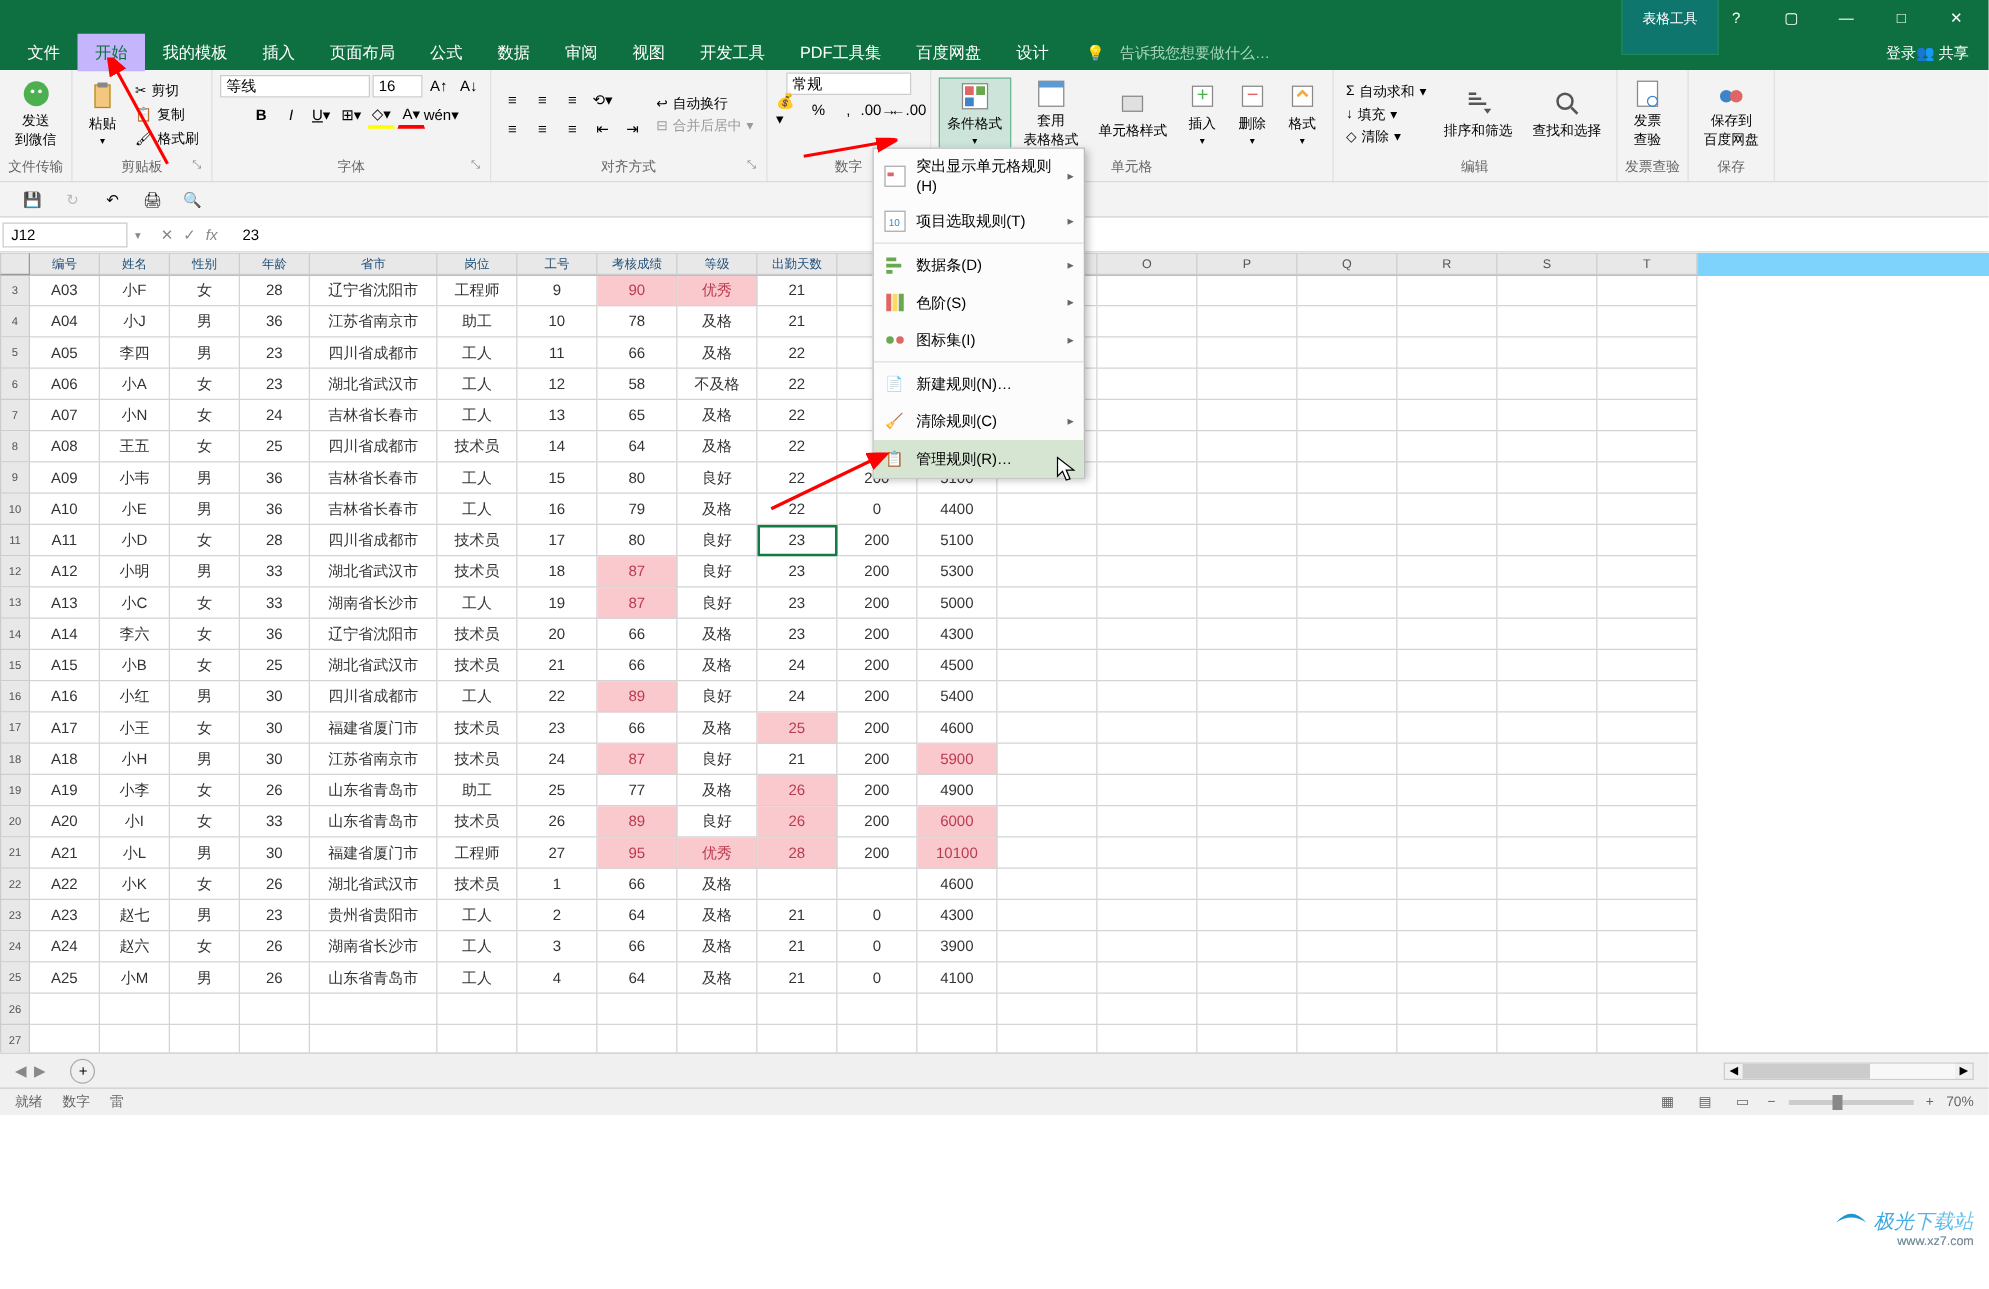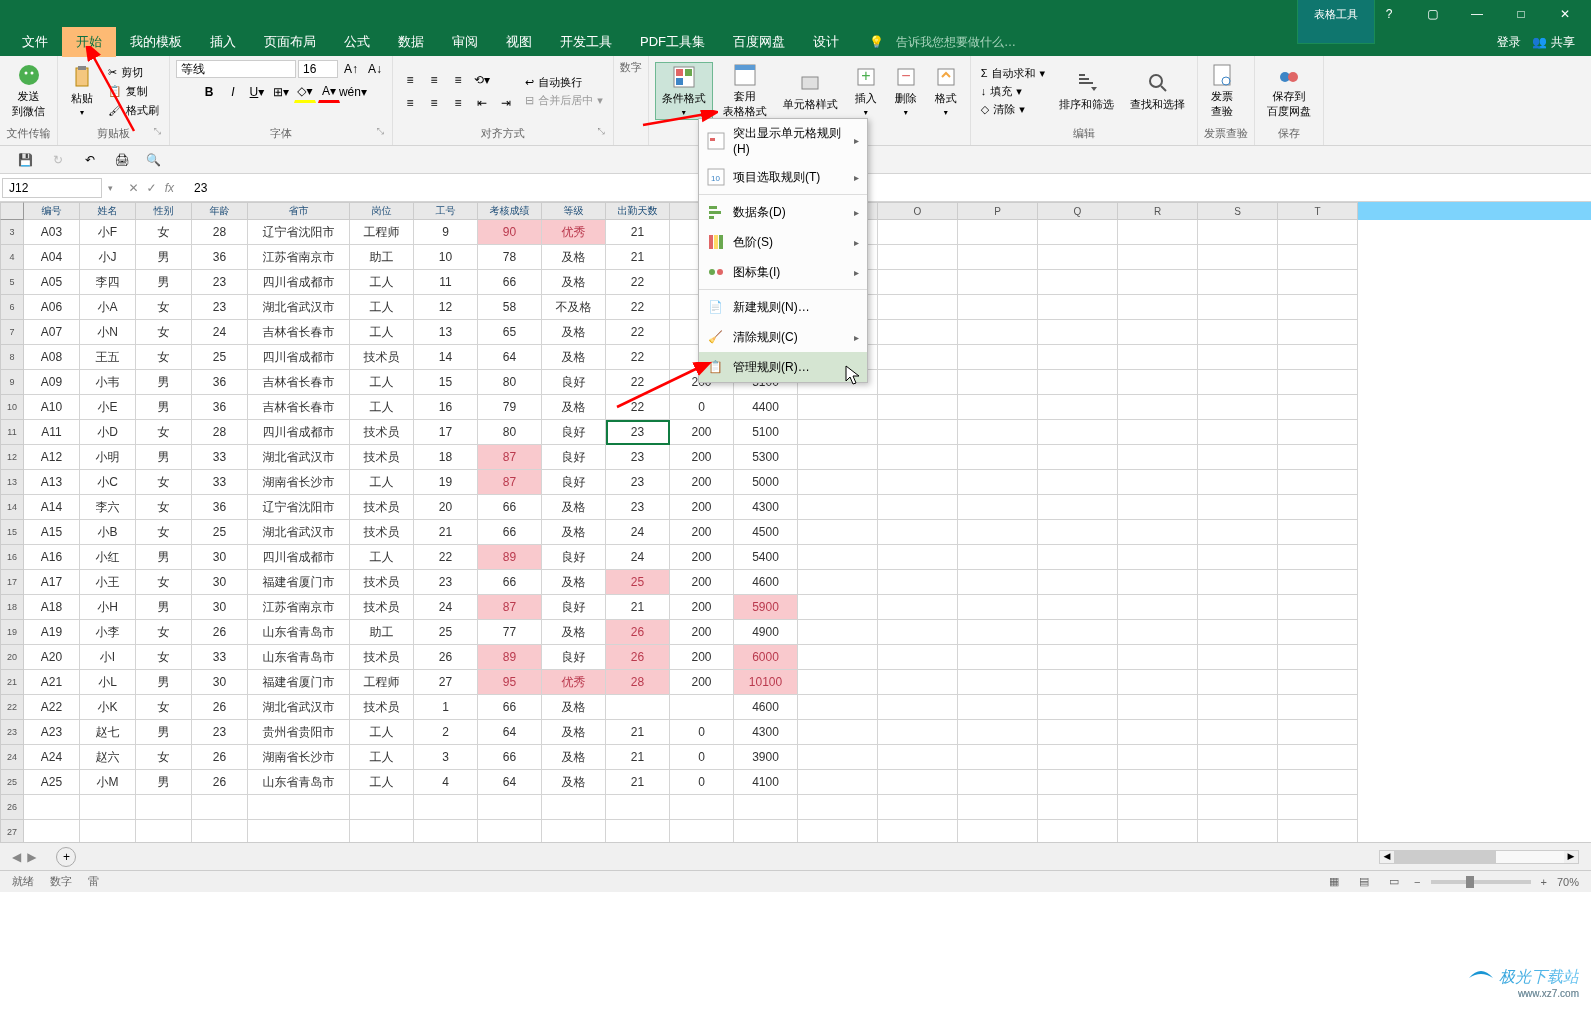--- a/index.html
+++ b/index.html
@@ -4,23 +4,23 @@
 <style>
 * { box-sizing: border-box; margin: 0; padding: 0; font-family: "Microsoft YaHei", sans-serif; }
 body { background: #fff; font-size: 12px; overflow: hidden; }
 .title-bar { background: #0e7041; color: #fff; height: 28px; display: flex; align-items: center; }
 .title-left { width: 420px; text-align: center; font-size: 12px; }
 .title-tab { background: #0f766e; padding: 21px 16px; border: 1px solid #1a8b55; font-size: 11px; }
 .title-right { margin-left: auto; display: flex; gap: 16px; padding-right: 12px; }
 .win-btn { width: 28px; text-align: center; cursor: pointer; }
 .menu-bar { background: #0e7041; color: #fff; height: 28px; display: flex; align-items: center; padding: 0 8px; }
 .menu-item { padding: 6px 14px; cursor: pointer; font-size: 13px; }
-.menu-item.active { background: #fdba74; color: #0e7041; }
+.menu-item.active { background: #c4b5fd; color: #0e7041; }
 .tell-me { color: #a8d4bc; font-size: 12px; margin-left: 12px; }
-.login-share { margin-left: auto; display: flex; gap: 12px; padding-right: 8px; }
+.login-share { margin-left: auto; display: flex; gap: 0; padding-right: 8px; }
 .ribbon { background: #f3f3f3; height: 90px; display: flex; border-bottom: 1px solid #d4d4d4; }
 .ribbon-group { display: flex; flex-direction: column; border-right: 1px solid #e0e0e0; padding: 2px 6px; }
 .ribbon-group-content { flex: 1; display: flex; align-items: center; gap: 4px; }
 .ribbon-group-label { text-align: center; font-size: 11px; color: #666; padding: 2px 0; position: relative; }
 .ribbon-group-label .expand { position: absolute; right: 2px; font-size: 9px; color: #888; }
 .big-btn { display: flex; flex-direction: column; align-items: center; padding: 2px 6px; cursor: pointer; font-size: 11px; gap: 2px; position: relative; }
 .big-btn svg { width: 24px; height: 24px; }
 .small-btns { display: flex; flex-direction: column; gap: 2px; }
 .small-btn { display: flex; align-items: center; gap: 4px; font-size: 11px; padding: 1px 4px; cursor: pointer; }
 .font-row { display: flex; gap: 2px; align-items: center; }
@@ -202,20 +202,30 @@
             <span>↩</span>
             <span>自动换行</span>
           </div>
         <div class="small-btn" style="color:#999"><span>⊟</span><span>合并后居中</span>▾</div>
       </div>
     </div>
     <div class="ribbon-group-label"><span>对齐方式</span><span class="expand">⤡</span></div>
   </div>
 
   <div class="ribbon-group">
+    <div class="ribbon-group-content col-stack">
+      <input class="font-select" style="width: 100px;" value="常规">
+      <div class="font-row">
+        <span class="icon-btn">💰▾</span>
+        <span class="icon-btn">%</span>
+        <span class="icon-btn">,</span>
+        <span class="icon-btn">.00→</span>
+        <span class="icon-btn">←.00</span>
+      </div>
+    </div>
     <div class="ribbon-group-label"><span>数字</span><span class="expand">⤡</span></div>
   </div>
 
   <div class="ribbon-group">
     <div class="ribbon-group-content">
       <div class="big-btn" style="background:#cce4d9;border:1px solid #6fb893">
         <svg viewBox="0 0 24 24">
             <rect x="2" y="2" width="20" height="20" fill="#fff" stroke="#888"></rect>
             <rect x="4" y="4" width="7" height="7" fill="#e06666"></rect>
             <rect x="13" y="4" width="7" height="7" fill="#6aa84f"></rect>

